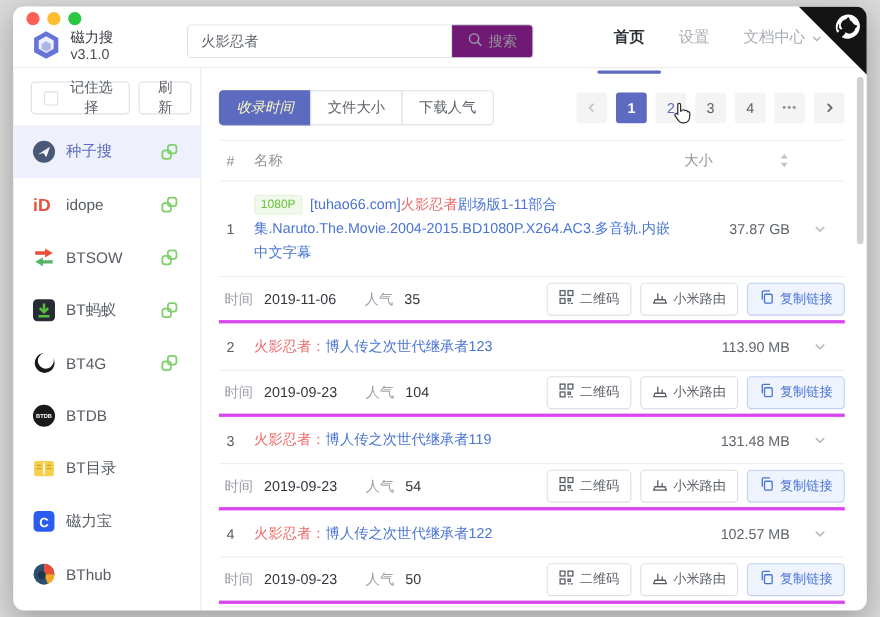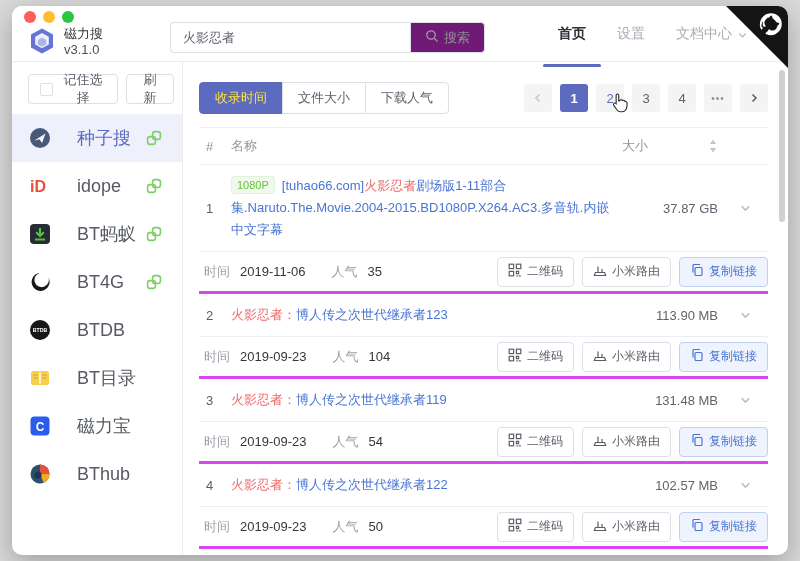--- a/index.html
+++ b/index.html
@@ -48,31 +48,31 @@
   .appbody{flex:1;display:flex;min-height:0;}
   .sidebar{width:171px;flex:none;border-right:1px solid #ececec;padding-top:12px;}
   .side-actions{display:flex;gap:8px;padding:0 8px 10px 16px;}
   .btn-plain{height:30px;border:1px solid #dcdfe6;border-radius:4px;background:#fff;color:#5a5e66;
     font-size:13px;display:inline-flex;align-items:center;justify-content:center;gap:7px;padding:0 11px;}
   .checkbox{width:13px;height:13px;border:1px solid #dcdfe6;border-radius:2px;background:#fff;flex:none;}
   .source-list{list-style:none;margin:0;padding:0;}
   .source-item{height:48px;display:flex;align-items:center;padding:0 20px 0 17px;}
   .source-item.active{background:#eef1fb;}
   .src-icon{width:22px;height:22px;flex:none;display:flex;}
-  .src-label{margin-left:26px;font-size:18px;color:#565b63;}
+  .src-label{margin-left:9px;font-size:14px;color:#565b63;}
   .source-item.active .src-label{color:var(--primary);}
   .src-link{margin-left:auto;width:16px;height:16px;display:flex;}
 
   .main{flex:1;min-width:0;padding:20px 20px 0 16px;display:flex;flex-direction:column;}
   .toolbar{display:flex;align-items:center;justify-content:space-between;height:32px;flex:none;}
   .seg{display:flex;}
   .seg-btn{height:32px;padding:0 15px;background:#fff;border:1px solid #dcdfe6;color:#5a5e66;font-size:13px;margin-left:-1px;}
   .seg-btn:first-child{border-radius:4px 0 0 4px;margin-left:0;}
   .seg-btn:last-child{border-radius:0 4px 4px 0;}
-  .seg-btn.active{background:var(--primary);border-color:var(--primary);color:#fde047;}
+  .seg-btn.active{background:var(--primary);border-color:var(--primary);color:#fef9c3;font-style:italic;}
   .pagination{display:flex;align-items:center;gap:8px;}
   .pg{min-width:28px;height:28px;padding:0 4px;border:none;border-radius:3px;background:#f4f4f5;
     display:flex;align-items:center;justify-content:center;font-size:13px;color:#606266;}
   .pg.active{background:var(--primary);color:#fff;font-weight:bold;}
   .pg.hovered{color:var(--primary);}
   .pg.ellipsis{font-size:10px;letter-spacing:1px;color:#8a8e96;}
 
   .table{margin-top:13px;font-size:13px;}
   .thead{display:flex;align-items:center;height:38px;border-top:1px solid #ebeef5;border-bottom:1px solid #ebeef5;color:#909399;}
   .c-idx{width:32px;padding-left:7px;flex:none;}
@@ -186,20 +186,35 @@
             <span class="src-link">
               <svg width="16" height="16" viewBox="0 0 16 16" fill="none" stroke="#7ed06a" stroke-width="1.6">
                 <rect x="1.6" y="6.6" width="7.8" height="7.8" rx="2.4"></rect>
                 <rect x="6.6" y="1.6" width="7.8" height="7.8" rx="2.4"></rect>
               </svg>
             </span>
           </li>
           <li class="source-item">
             <span class="src-icon">
               <svg width="22" height="22" viewBox="0 0 22 22">
+                <polygon points="3,5.5 12,5.5 12,3 19,7 12,11 12,8.5 3,8.5" fill="#e8503a"></polygon>
+                <polygon points="19,13.5 10,13.5 10,11 3,15 10,19 10,16.5 19,16.5" fill="#58b368"></polygon>
+              </svg>
+            </span>
+            <span class="src-label">BTSOW</span>
+            <span class="src-link">
+              <svg width="16" height="16" viewBox="0 0 16 16" fill="none" stroke="#7ed06a" stroke-width="1.6">
+                <rect x="1.6" y="6.6" width="7.8" height="7.8" rx="2.4"></rect>
+                <rect x="6.6" y="1.6" width="7.8" height="7.8" rx="2.4"></rect>
+              </svg>
+            </span>
+          </li>
+          <li class="source-item">
+            <span class="src-icon">
+              <svg width="22" height="22" viewBox="0 0 22 22">
                 <rect x="1" y="1" width="20" height="20" rx="4" fill="#262b36"></rect>
                 <path d="M11 5 v7" stroke="#55c23a" stroke-width="2.2" fill="none"></path>
                 <path d="M7.2 9.2 L11 13 l3.8 -3.8" stroke="#55c23a" stroke-width="2.2" fill="none"></path>
                 <path d="M6 16.5 h10" stroke="#55c23a" stroke-width="2.2" fill="none"></path>
               </svg>
             </span>
             <span class="src-label">BT蚂蚁</span>
             <span class="src-link">
               <svg width="16" height="16" viewBox="0 0 16 16" fill="none" stroke="#7ed06a" stroke-width="1.6">
                 <rect x="1.6" y="6.6" width="7.8" height="7.8" rx="2.4"></rect>

